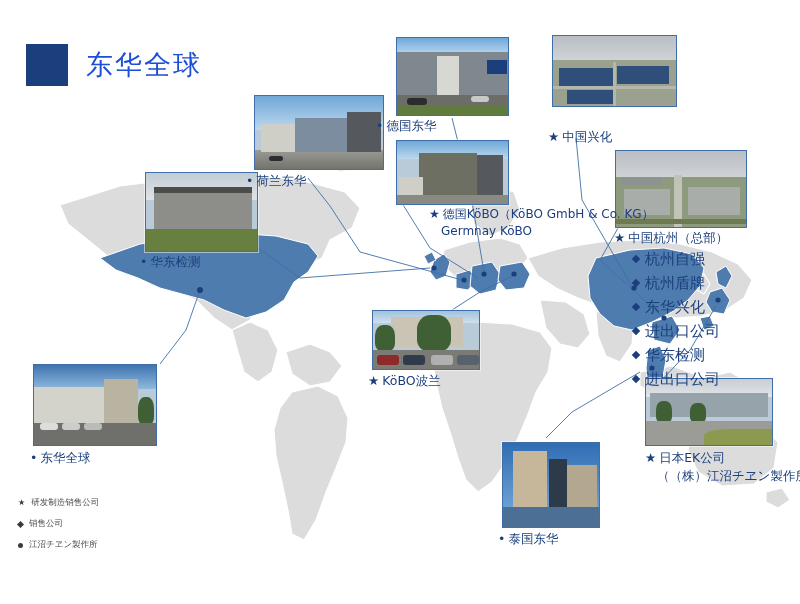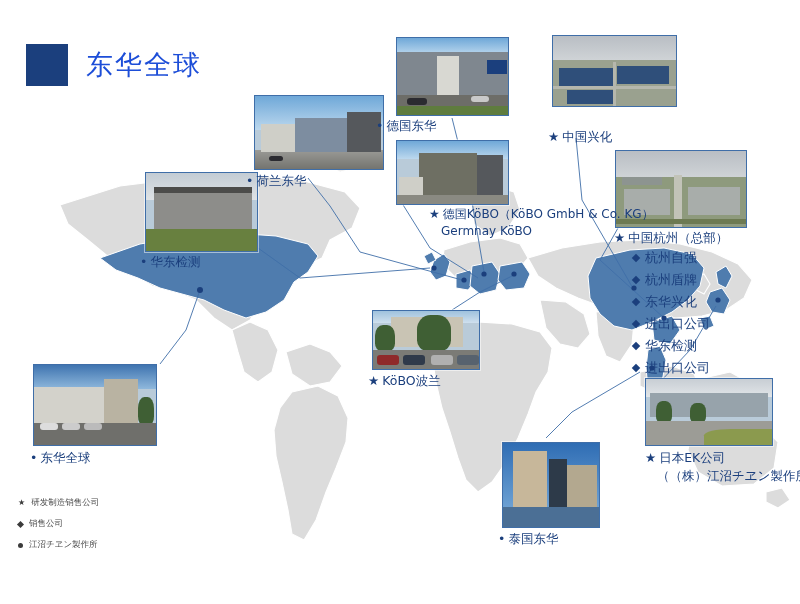--- a/index.html
+++ b/index.html
@@ -40,22 +40,22 @@
   .photo.aerial .roof{position:absolute;background:#2f4f7a;}
   .photo.aerial .road2{position:absolute;background:#b5b7ad;}
 
   
   .label{position:absolute;color:#1b3f7d;font-size:12.5px;line-height:1.45;white-space:nowrap;
          font-family:"DejaVu Sans",sans-serif;}
   .label .mk{display:inline-block;margin-right:3px;}
   .label.small{font-size:12px;margin-left:36px;}
   .label .l2{display:block;padding-left:12px;}
 
-  .sublist{position:absolute;color:#1b3f7d;font-size:13px;line-height:1.0;
-           font-family:Liberation Serif, serif;}
+  .sublist{position:absolute;color:#1b3f7d;font-size:15px;line-height:1.0;
+           font-family:Liberation Sans, sans-serif;}
   .sublist .row{display:flex;align-items:center;gap:6px;margin-bottom:9px;}
   .sublist .dia{width:6px;height:6px;background:#1b3f7d;transform:rotate(45deg);flex:0 0 auto;}
 
   
   #legend{position:absolute;left:18px;top:497px;color:#4a4a4a;font-size:8.5px;
           font-family:"DejaVu Sans",sans-serif;}
   #legend .row{display:flex;align-items:center;gap:6px;margin-bottom:9px;}
   #legend .star{color:#3b3b3b;font-size:8px;line-height:1;}
   #legend .dia{width:5px;height:5px;background:#3b3b3b;transform:rotate(45deg);}
   #legend .cir{width:5px;height:5px;border-radius:50%;background:#3b3b3b;}

